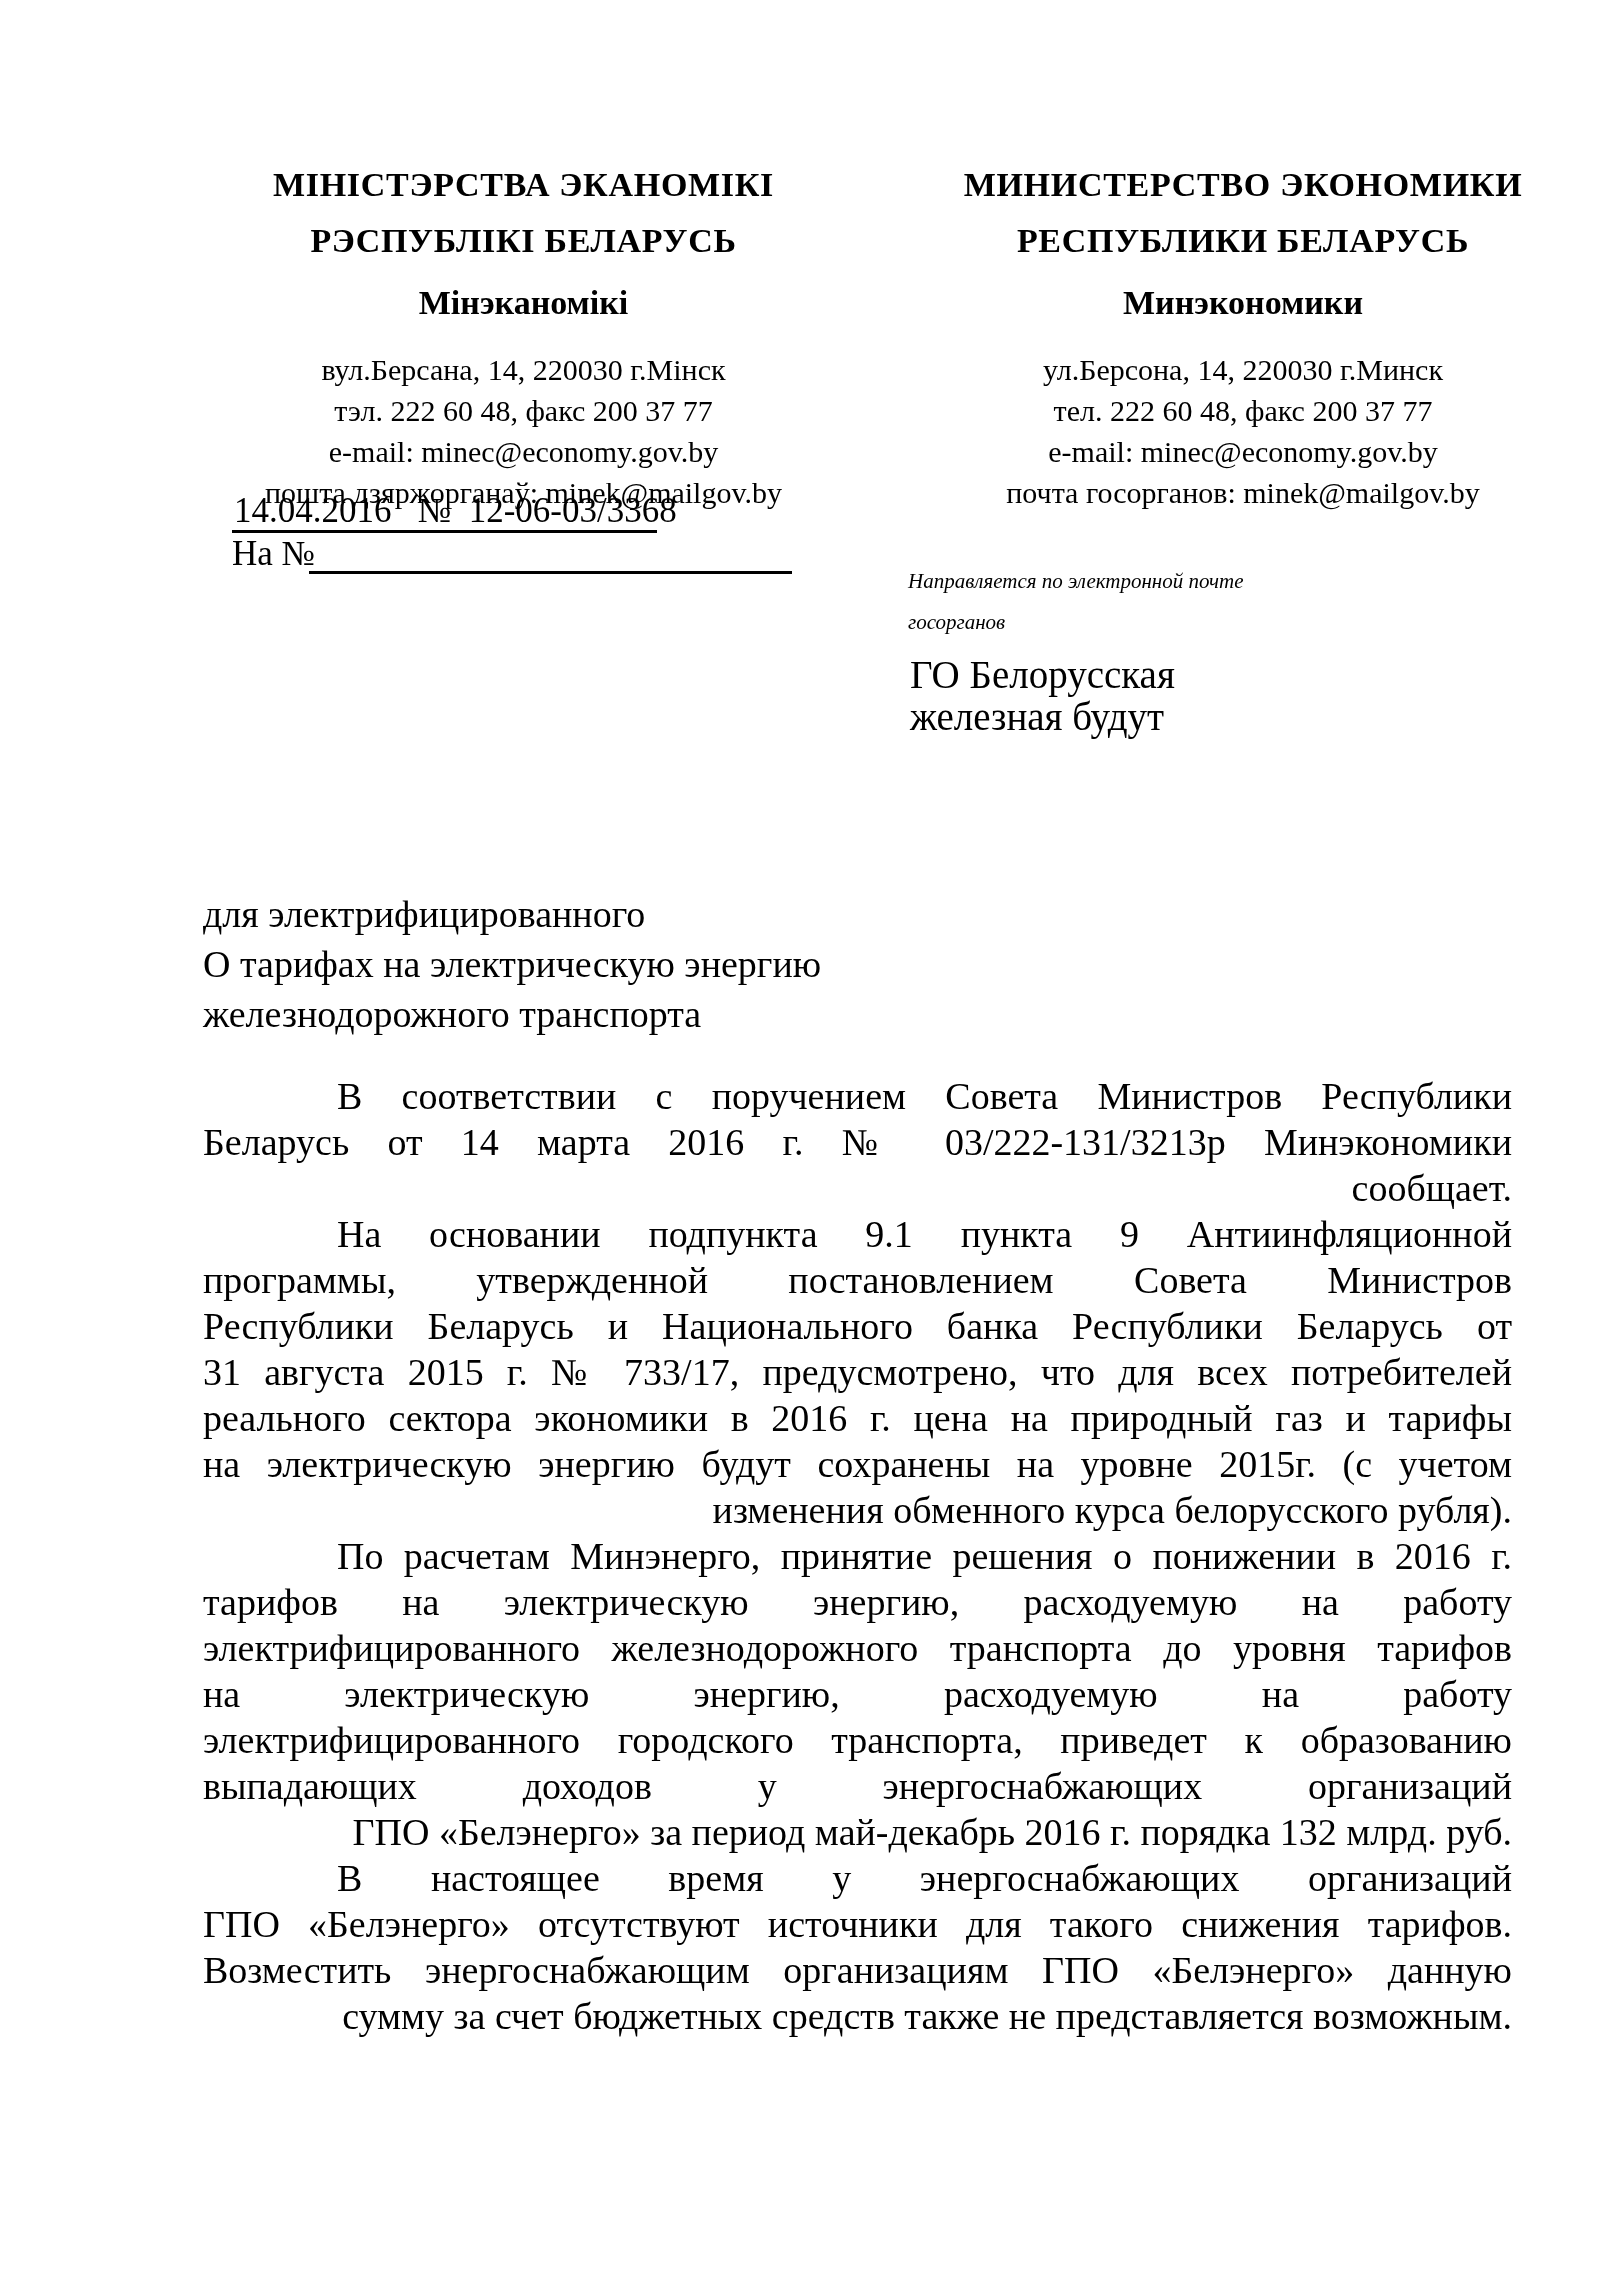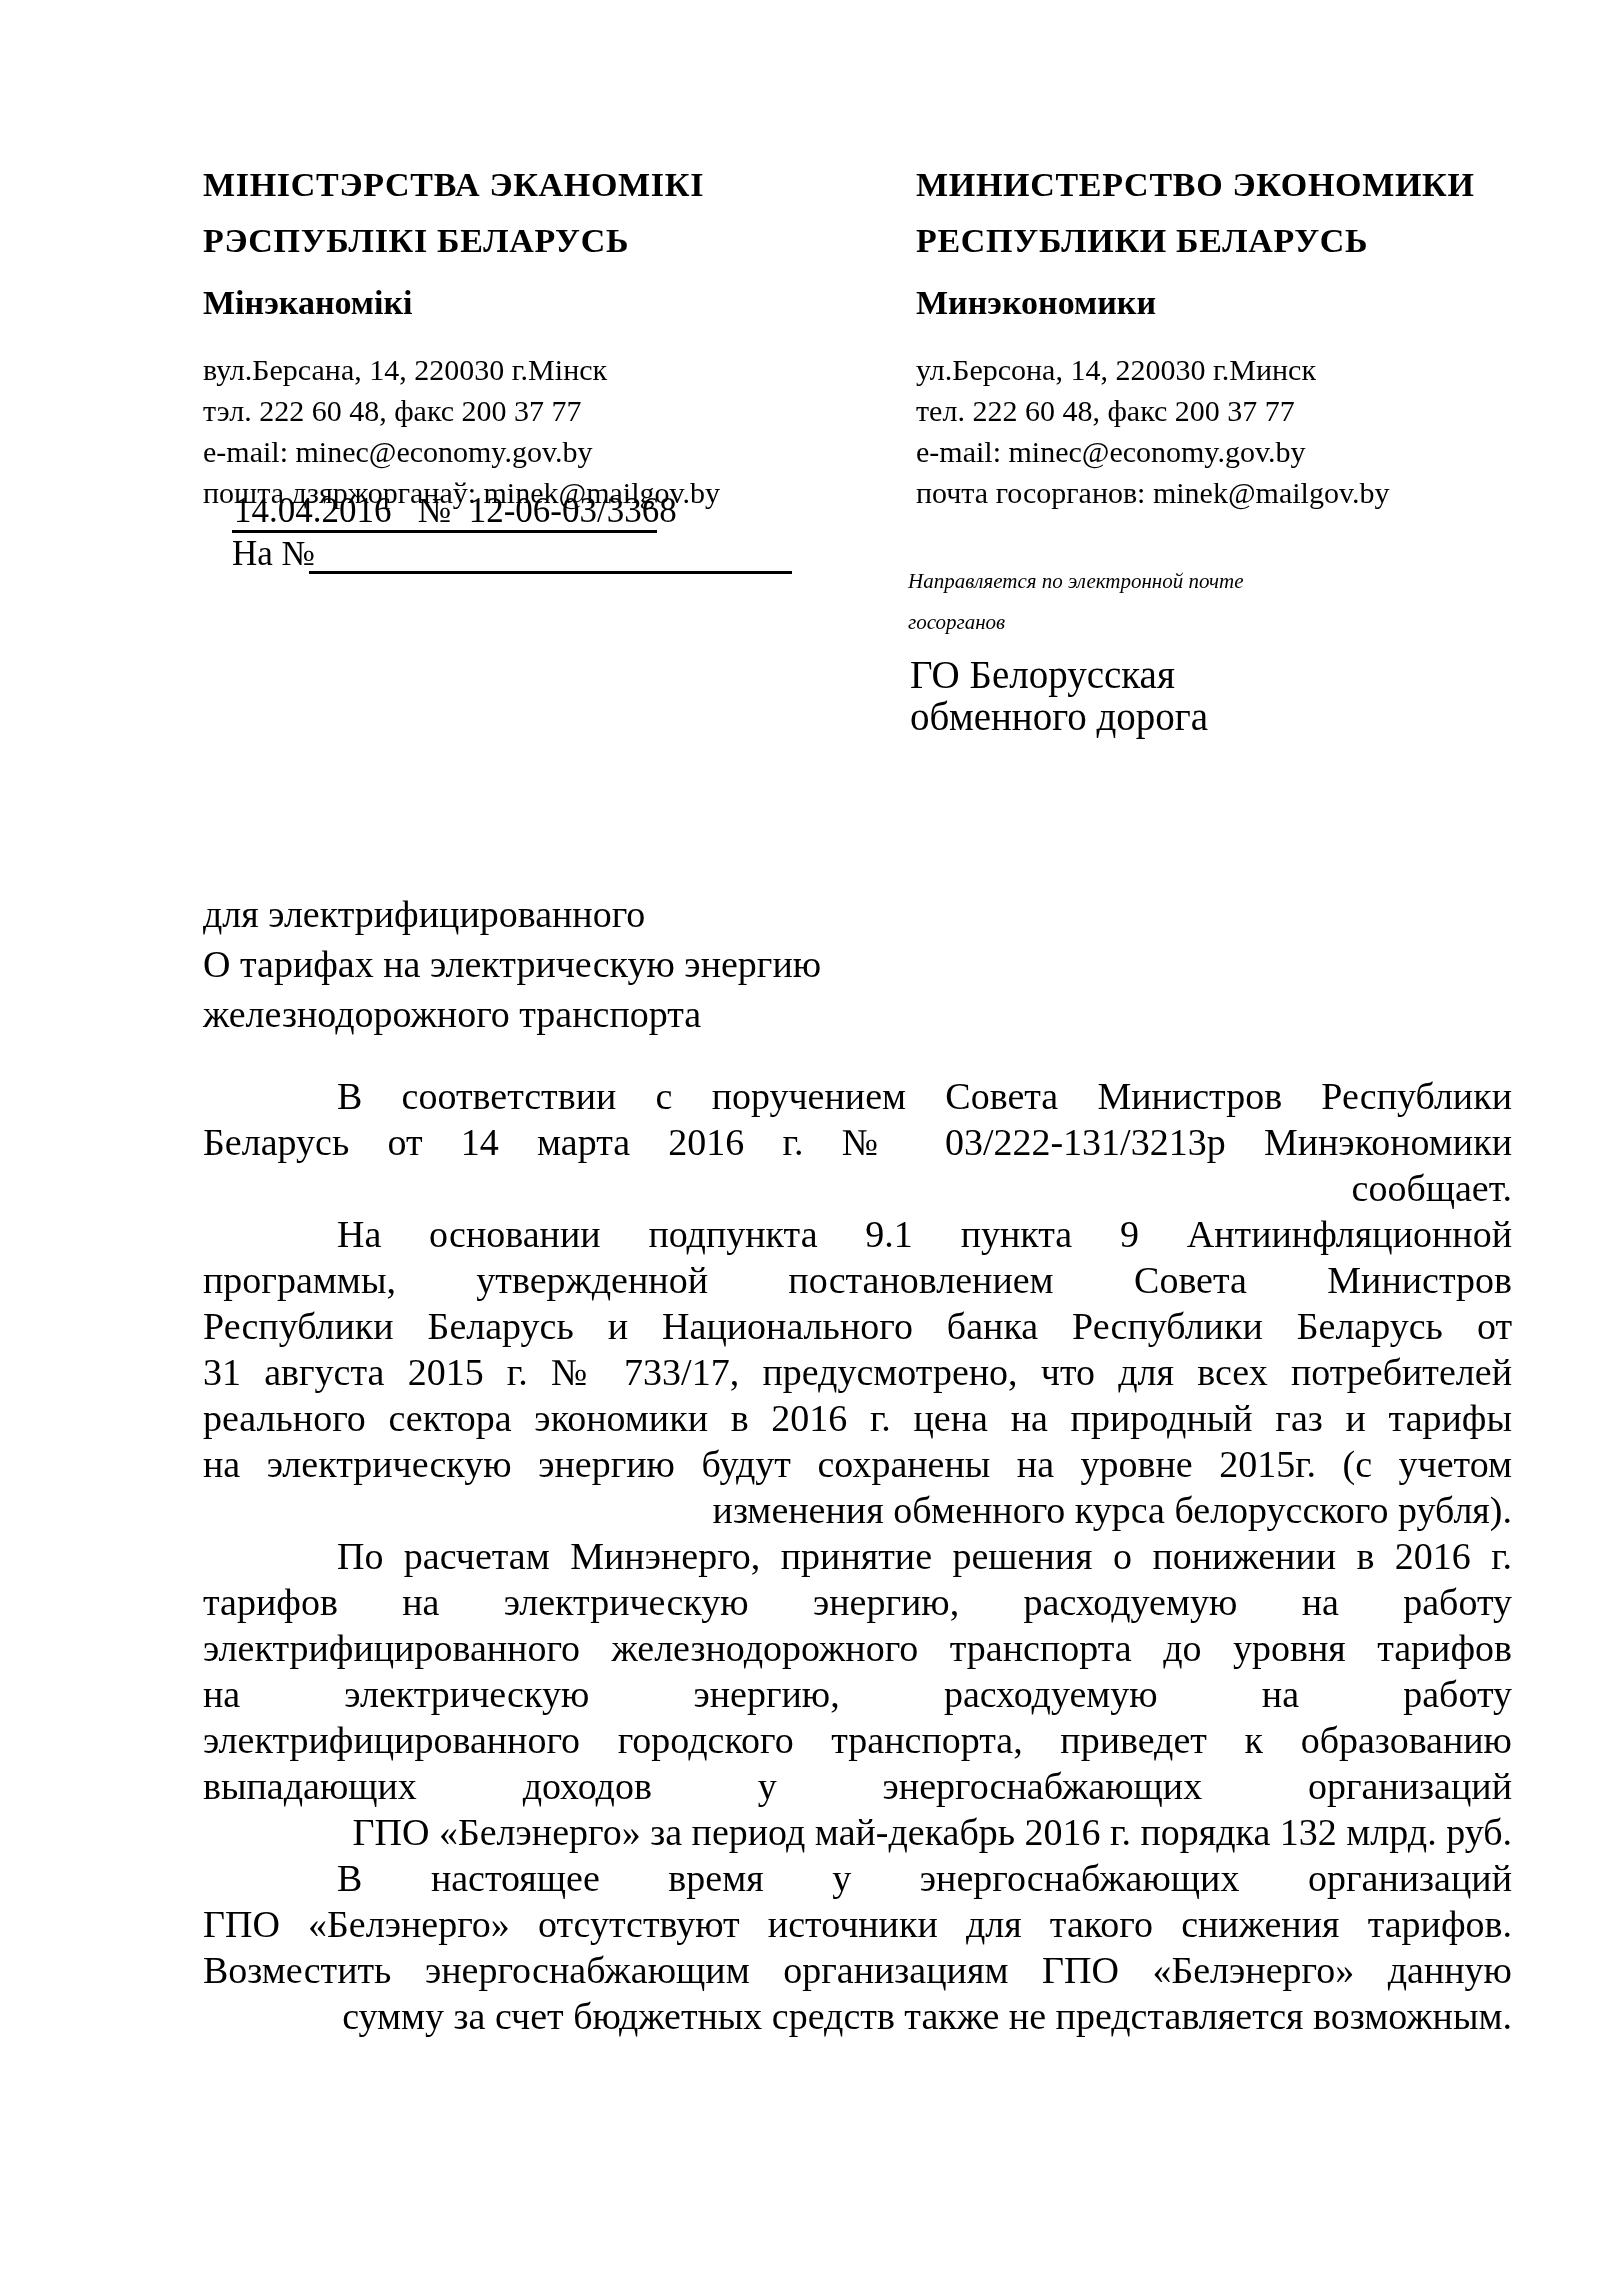--- a/index.html
+++ b/index.html
@@ -5,21 +5,21 @@
   html,body{margin:0;padding:0;background:#888;}
   .page{
     position:relative;
     width:1623px;height:2295px;
     background:#ffffff;
     color:#000000;
     font-family:"Liberation Serif", serif;
     overflow:hidden;
   }
   
-  .lh-col{position:absolute;top:157px;text-align:left;}
+  .lh-col{position:absolute;top:157px;text-align:center;}
   .lh-col.left{left:203px;width:641px;}
   .lh-col.right{left:916px;width:654px;}
   .lh-ministry{font-weight:bold;font-size:34px;line-height:56px;letter-spacing:0.7px;}
   .lh-short{font-weight:bold;font-size:34px;line-height:39px;margin-top:14.4px;}
   .lh-address{margin-top:27px;font-size:30px;line-height:41px;}
   
   .date-line{position:absolute;left:234px;top:492px;font-size:35px;line-height:38px;white-space:pre;}
   .rule-1{position:absolute;left:232px;top:530px;width:425px;height:3.3px;background:#000;}
   .na-line{position:absolute;left:232px;top:535px;font-size:35px;line-height:38px;white-space:pre;}
   .rule-2{position:absolute;left:309px;top:571px;width:483px;height:3.3px;background:#000;}
@@ -77,21 +77,21 @@
   <div class="na-line">На №</div>
   <div class="rule-2"></div>
 
   <div class="delivery-note">
     <div>Направляется по электронной почте</div>
     <div>госорганов</div>
   </div>
 
   <div class="recipient">
     <div>ГО Белорусская</div>
-    <div>обменного дорога</div>
+    <div>железная будут</div>
   </div>
 
   <div class="subject">
     <div>для электрифицированного</div>
     <div>О тарифах на электрическую энергию</div>
     <div>железнодорожного транспорта</div>
   </div>
 
   <div class="body-text">
 

